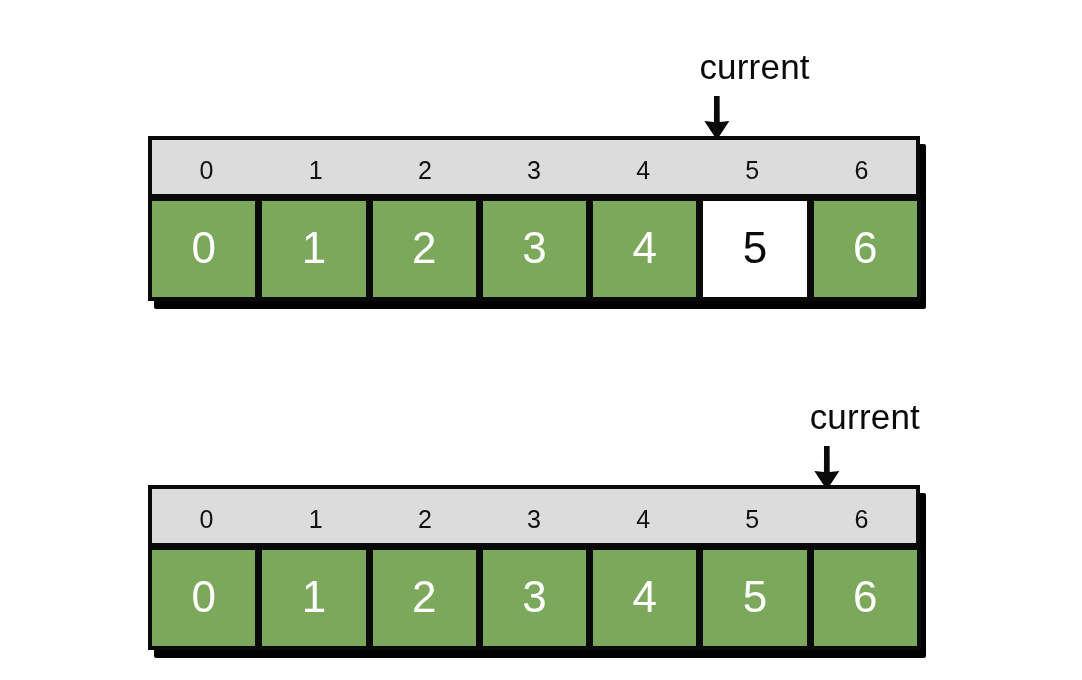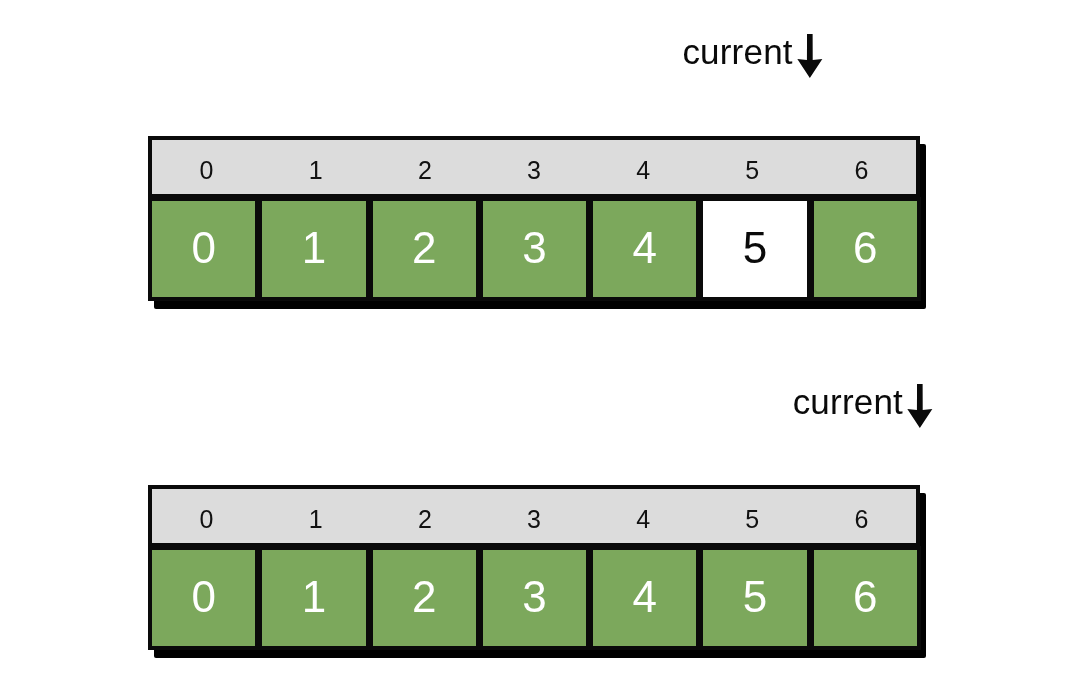--- a/index.html
+++ b/index.html
@@ -14,22 +14,22 @@
     overflow: hidden;
     font-family: "Liberation Sans", sans-serif;
     -webkit-font-smoothing: antialiased;
   }
 
   
   .pointer-group {
     position: absolute;
     transform: translateX(-50%);
     display: flex;
-    flex-direction: row;
-    align-items: center;
+    flex-direction: column;
+    margin-top: 27px;
   }
   .pointer-label {
     font-size: 35px;
     line-height: 1;
     color: #0a0a0a;
     letter-spacing: 0.2px;
     white-space: nowrap;
     font-weight: 400;
   }
   .pointer-arrow {

